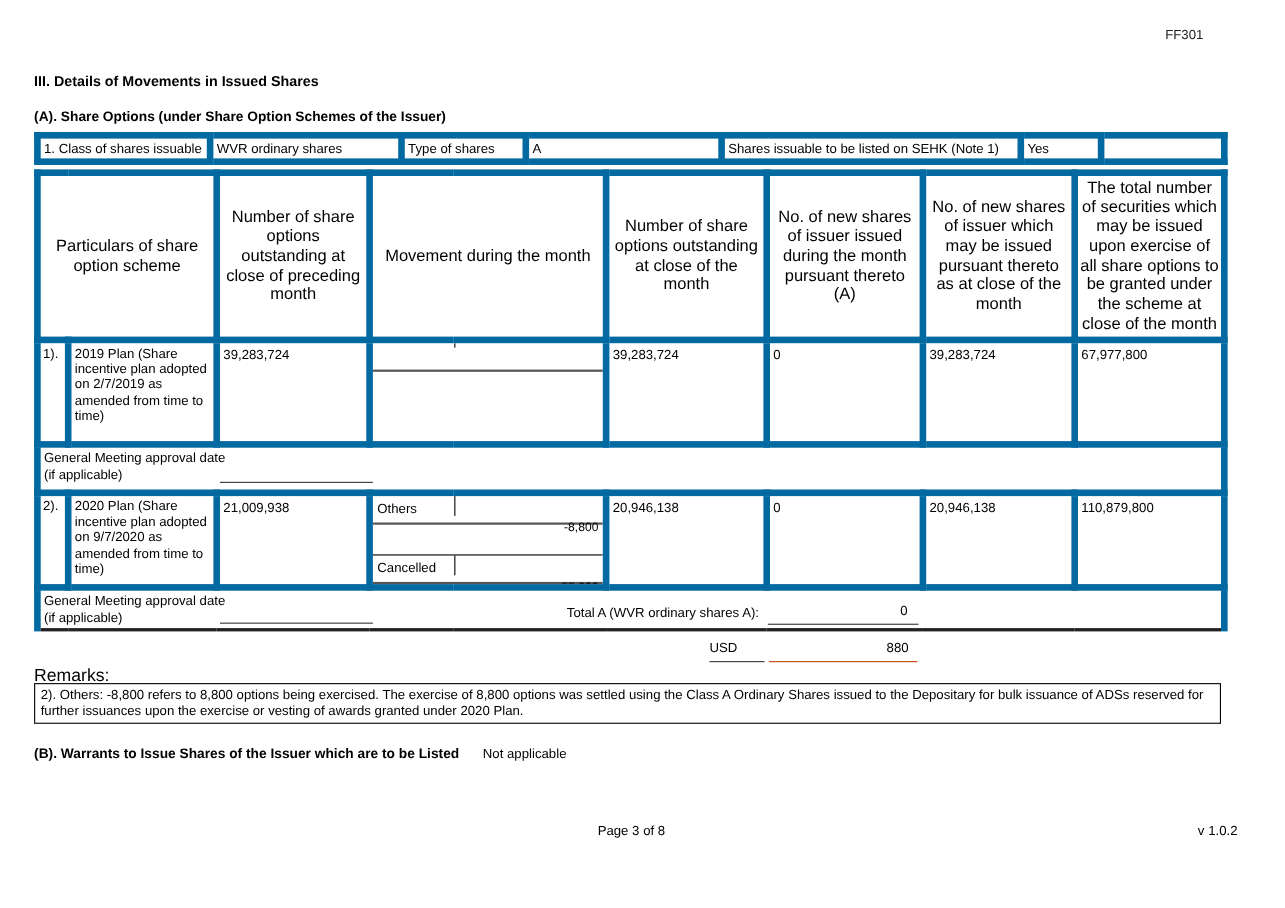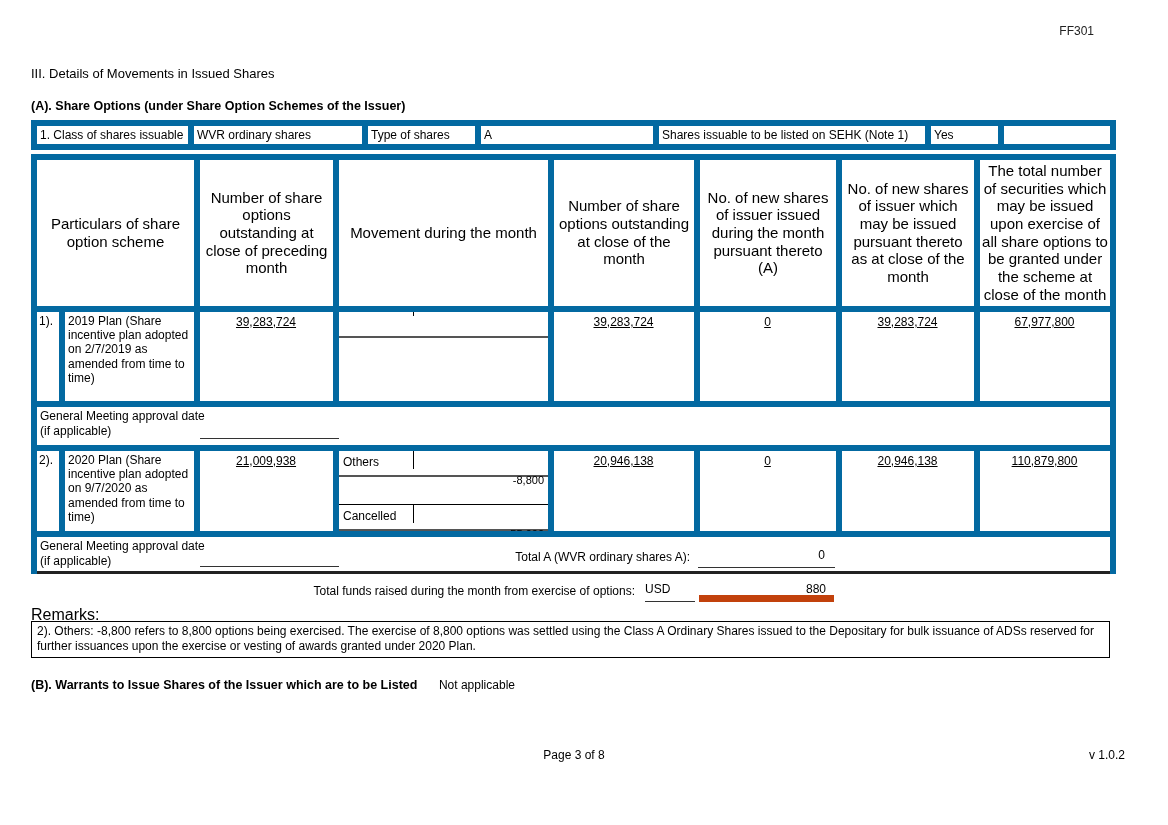--- a/index.html
+++ b/index.html
@@ -5,40 +5,40 @@
   * { box-sizing: border-box; }
   html,body { margin:0; padding:0; }
   body {
     width:1168px; height:825px; position:relative;
     background:#fff; color:#000;
     font-family:"Liberation Sans", sans-serif; font-size:12px;
   }
   .abs { position:absolute; }
 
   #form-code { top:24px; right:74px; font-size:12px; color:#222; }
-  #main-title { top:66px; left:31px; font-size:13px; font-weight:normal; }
+  #main-title { top:66px; left:31px; font-size:13px; font-weight:bold; }
   #sub-a-title { top:99px; left:31px; font-size:12.5px; font-weight:bold; }
 
   #tables-wrap { top:120px; left:31px; width:1079px; }
 
   table { border-collapse:collapse; table-layout:fixed; width:1079px; }
   td { border:6px solid #0369a1; padding:2px 3px; vertical-align:middle; overflow:hidden; }
 
   
   #share-class-table td { height:24px; font-size:12px; }
 
   
   #options-table { margin-top:4px; }
   #options-table td { vertical-align:top; font-size:12px; }
   #options-table tr.header-row td {
     text-align:center; vertical-align:middle;
     font-size:15px; line-height:1.18; height:90px; padding:2px;
   }
   #options-table td.th-total { font-size:11px; }
-  td.cell-num { font-size:11px; text-align:center; padding:3px 4px 0 3px;text-decoration:underline; }
+  td.cell-num { font-size:11px; text-align:left; padding:3px 4px 0 3px; }
   td.cell-rownum { font-size:12px; padding:2px 1px 0 2px; }
   td.cell-scheme { line-height:1.2; }
   tr.plan-row-1 { height:95px; }
   tr.plan-row-2 { height:86px; }
 
   td.cell-movement { padding:0; }
   .mv-box-row { display:flex; border-bottom:2px solid #555; height:26px;flex-direction:column; }
   .mv-box-row .mv-label { width:75px; border-right:1px solid #000; padding:4px 0 0 4px; font-size:12px; }
   .mv-box-row .mv-value { flex:1; font-size:11px; text-align:right; padding:5px 4px 0 0; }
   .mv-gap { height:28px; border-bottom:1px solid #000; }
@@ -54,21 +54,21 @@
   
   #totals { top:523px; left:0; width:1168px; height:100px; }
   .tot-label { position:absolute; text-align:right; font-size:12px; }
   #total-a-label { left:0; width:690px; top:27px; }
   #total-a-valuebox { position:absolute; left:698px; width:137px; top:25px; height:20px;
     border-bottom:1px solid #333; text-align:right; padding-right:10px; font-size:12px; }
   #funds-label { left:0; width:635px; top:61px; }
   #funds-currency { position:absolute; left:645px; width:50px; top:59px; height:20px;
     border-bottom:1px solid #333; font-size:12px; }
   #funds-valuebox { position:absolute; left:699px; width:135px; top:59px; height:20px;
-    border-bottom:7px solid #c2410c; text-align:right; padding-right:8px; font-size:12px; }
+    border-bottom:1px solid #c2410c; text-align:right; padding-right:8px; font-size:12px; }
 
   #remarks-label { top:606px; left:31px; font-size:16px; }
   #remarks-box { top:621px; left:31px; width:1079px; min-height:34px;
     border:1px solid #000; padding:2px 5px; font-size:12px; line-height:1.28; }
 
   #sub-b { top:678px; left:31px; font-size:12.5px; }
   #sub-b .b-title { font-weight:bold; }
   #sub-b .b-value { font-weight:normal; margin-left:18px; font-size:12px; }
 
   #page-number { top:748px; left:0; width:1148px; text-align:center; font-size:12px; }
@@ -180,21 +180,20 @@
         <div class="gm-underline"></div>
       </td>
     </tr>
   </tbody>
     </table>
 </div>
 
 <div id="totals" class="abs">
   <div id="total-a-label" class="tot-label">Total A (WVR ordinary shares A):</div>
   <div id="total-a-valuebox">0</div>
-  <div id="funds-label" class="tot-label">Total funds raised during the month from exercise of options:</div>
   <div id="funds-currency">USD</div>
   <div id="funds-valuebox">880</div>
 </div>
 
 <div id="remarks-label" class="abs">Remarks:</div>
 <div id="remarks-box" class="abs">2). Others: -8,800 refers to 8,800 options being exercised. The exercise of 8,800 options was settled using the Class A Ordinary Shares issued to the Depositary for bulk issuance of ADSs reserved for further issuances upon the exercise or vesting of awards granted under 2020 Plan.</div>
 
 <div id="sub-b" class="abs">
   <span class="b-title">(B). Warrants to Issue Shares of the Issuer which are to be Listed</span>
   <span class="b-value">Not applicable</span>

